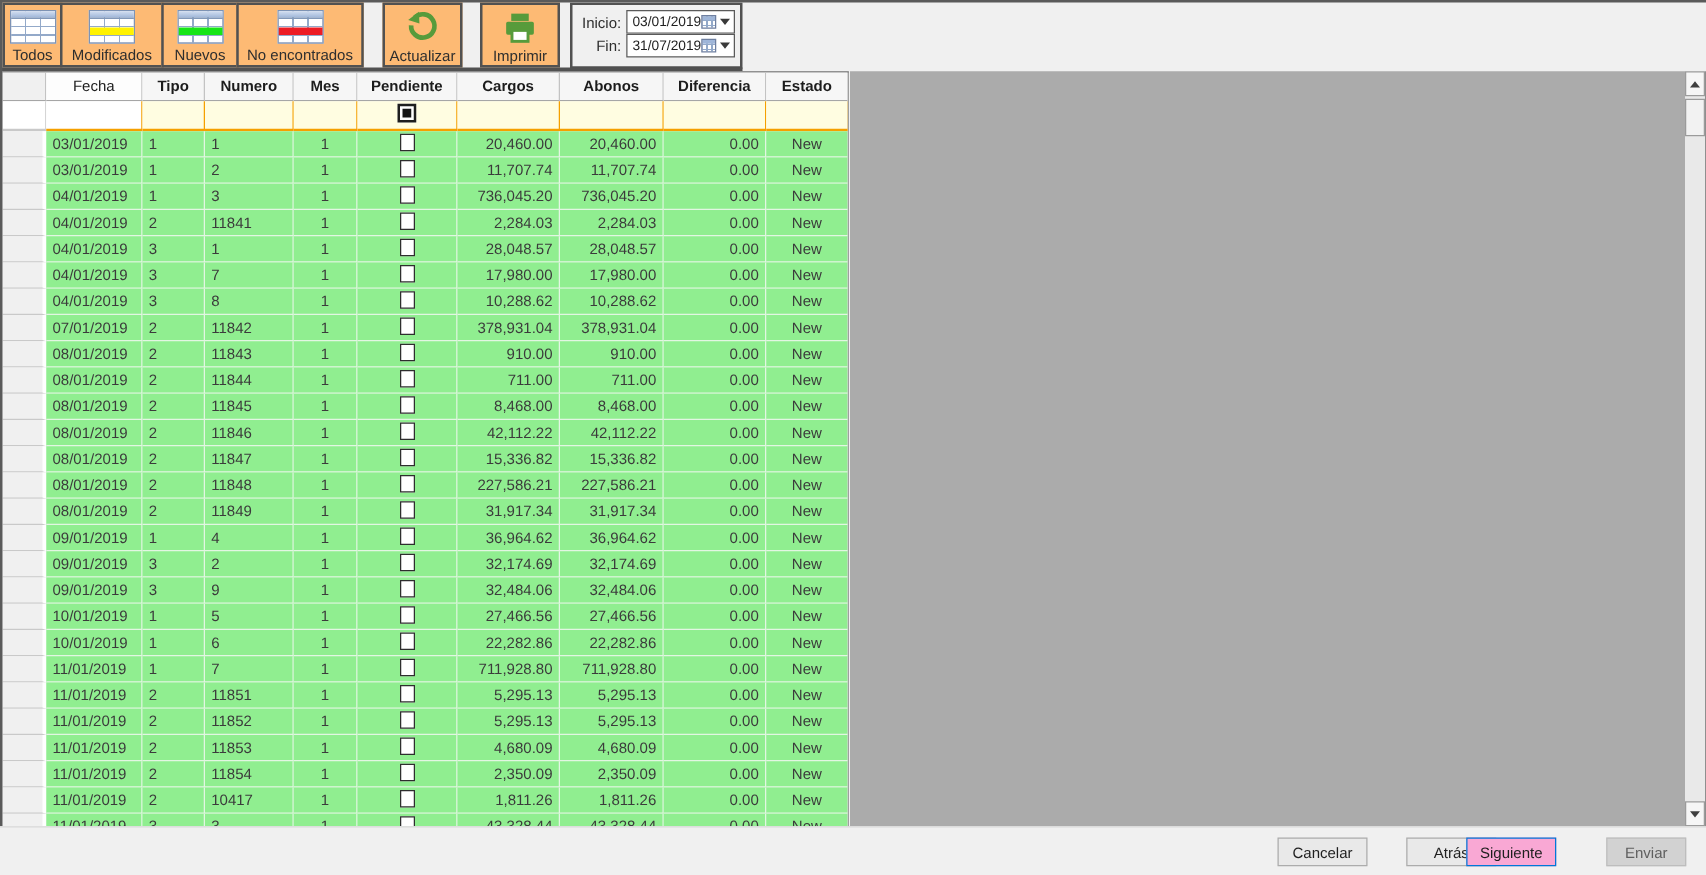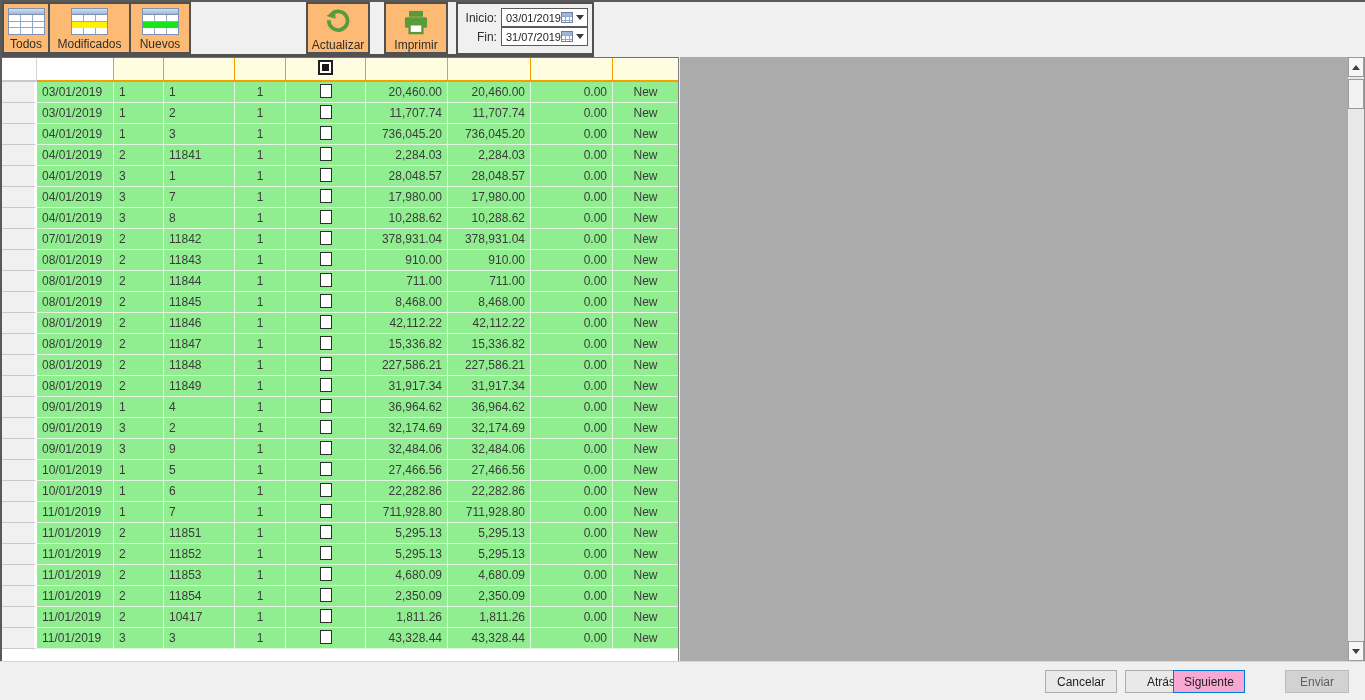--- a/index.html
+++ b/index.html
@@ -93,21 +93,21 @@
     border-bottom:5px solid #3F3F3F; }
   .tri-down { width:0; height:0; border-left:4px solid transparent; border-right:4px solid transparent;
     border-top:5px solid #3F3F3F; }
   .sthumb { position:absolute; left:0; top:22px; width:16px; height:30px; background:#F2F2F2; border:1px solid #9B9B9B; cursor:grab; }
 
   
   .footer { position:absolute; left:0; top:661px; width:1365px; height:39px; background:#F0F0F0;
     border-top:1px solid #D7D7D7; }
   .btn { position:absolute; top:8px; height:23px; background:#E9E9E9; border:1px solid #ACACAC;
     font-size:12px; color:#1F1F1F; display:flex; align-items:center; justify-content:center; cursor:pointer; }
-  .btn-cancel { left:1045px; width:72px; }
+  .btn-cancel { left:1022px; width:72px; }
   .btn-back   { left:1125px; width:72px; }
   .btn-next   { left:1173px; width:72px; background:#f9a8d4; border:1px solid #0078D7; }
   .btn-send   { left:1285px; width:64px; background:#D2D2D2; border-color:#BDBDBD; color:#5F5F5F; cursor:default; }
 </style>
 </head>
 <body>
 
 <div class="window">
   <div class="edge-top"></div>
 
@@ -123,20 +123,27 @@
         <span class="hl hl-yellow"></span>
       </span>
     <span class="lbl">Modificados</span>
   </div>
   <div class="tbox" style="left:129px; width:62px;">
     <span class="tbl-icon">
         <span class="hdr-strip"></span>
         <span class="hl hl-green"></span>
       </span>
     <span class="lbl">Nuevos</span>
+  </div>
+  <div class="tbox" style="left:189px; width:102px;">
+    <span class="tbl-icon">
+        <span class="hdr-strip"></span>
+        <span class="hl hl-red"></span>
+      </span>
+    <span class="lbl">No encontrados</span>
   </div>
   <div class="tbox" style="left:306px; width:64px;">
     <svg class="act-icon" viewBox="0 0 24 24">
       <path d="M 6.6 5.2 A 8 8 0 1 1 4.2 10.5" fill="none" stroke="#579B3B" stroke-width="3.2" stroke-linecap="butt"></path>
       <polygon points="9.5,1.2 9.9,9.2 2.2,6.8" fill="#579B3B"></polygon>
     </svg>
     <span class="lbl">Actualizar</span>
   </div>
   <div class="tbox" style="left:384px; width:64px;">
     <svg class="act-icon" viewBox="0 0 24 24">
@@ -162,20 +169,32 @@
         <span class="val">31/07/2019</span>
         <span class="cal-icon"></span>
         <span class="dd-arrow"></span>
       </div>
     </div>
   </div>
   <div class="toolbar-underline"></div>
 
   <div class="grid">
 
+    <div class="grow hrow">
+      <div class="cell rowhdr"></div>
+      <div class="cell c-fecha hdr-fecha">Fecha</div>
+      <div class="cell c-tipo">Tipo</div>
+      <div class="cell c-numero">Numero</div>
+      <div class="cell c-mes">Mes</div>
+      <div class="cell c-pend">Pendiente</div>
+      <div class="cell c-cargos">Cargos</div>
+      <div class="cell c-abonos">Abonos</div>
+      <div class="cell c-dif">Diferencia</div>
+      <div class="cell c-estado">Estado</div>
+    </div>
 
     <div class="grow frow">
       <div class="cell rowhdr"></div>
       <div class="cell c-fecha"></div>
       <div class="cell c-tipo"></div>
       <div class="cell c-numero"></div>
       <div class="cell c-mes"></div>
       <div class="cell c-pend">
         <span class="cb-ind"></span>
       </div>

